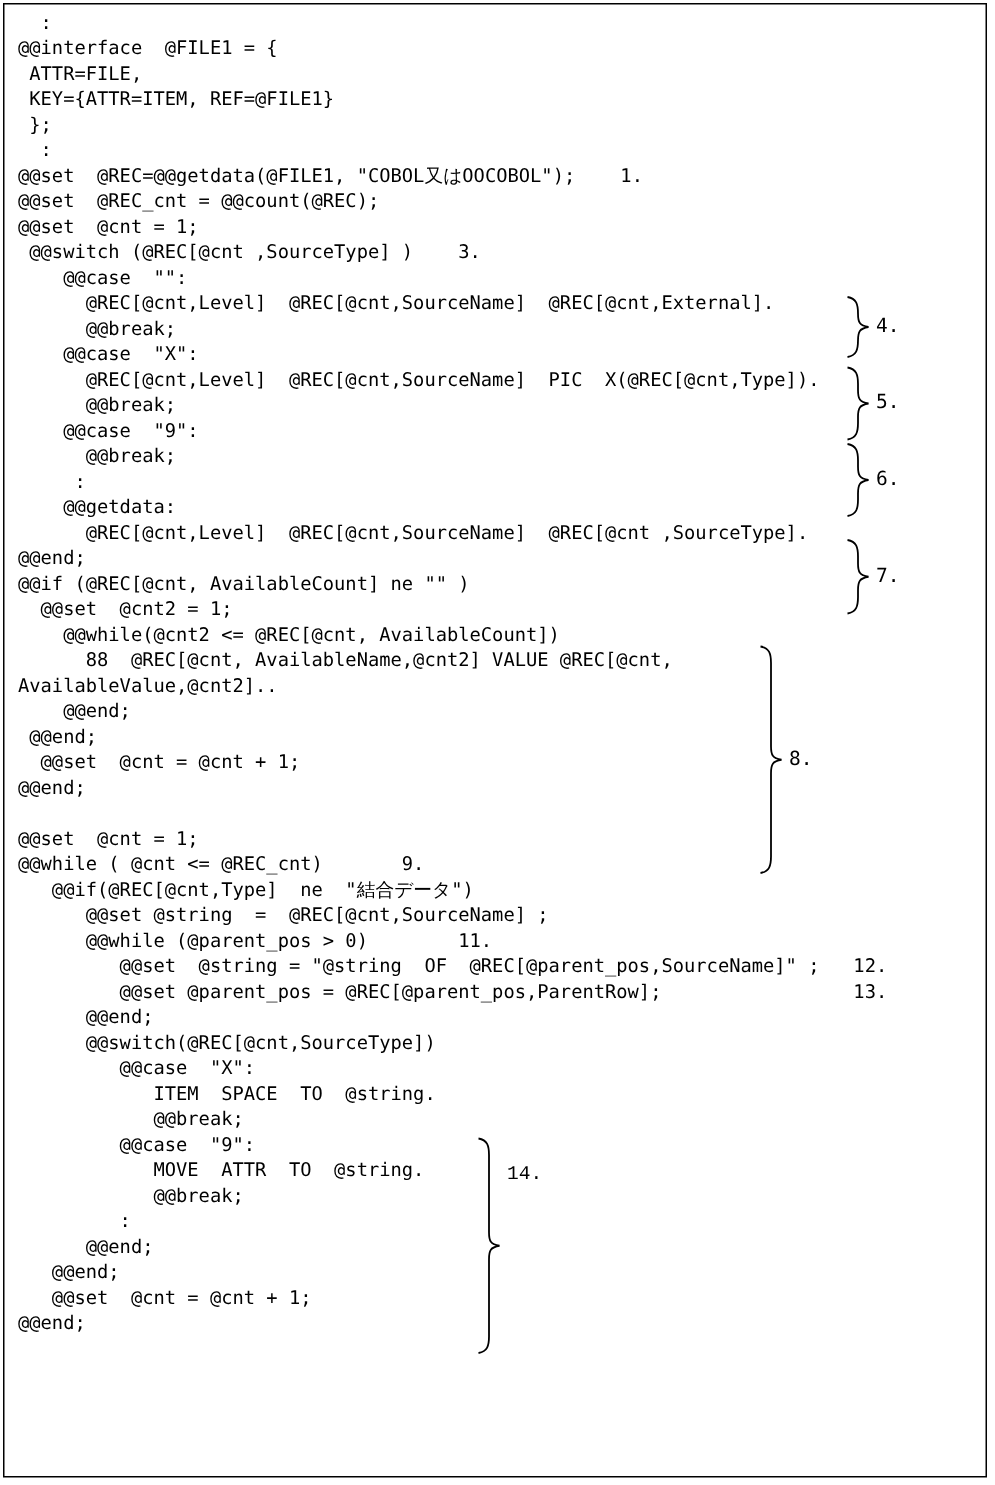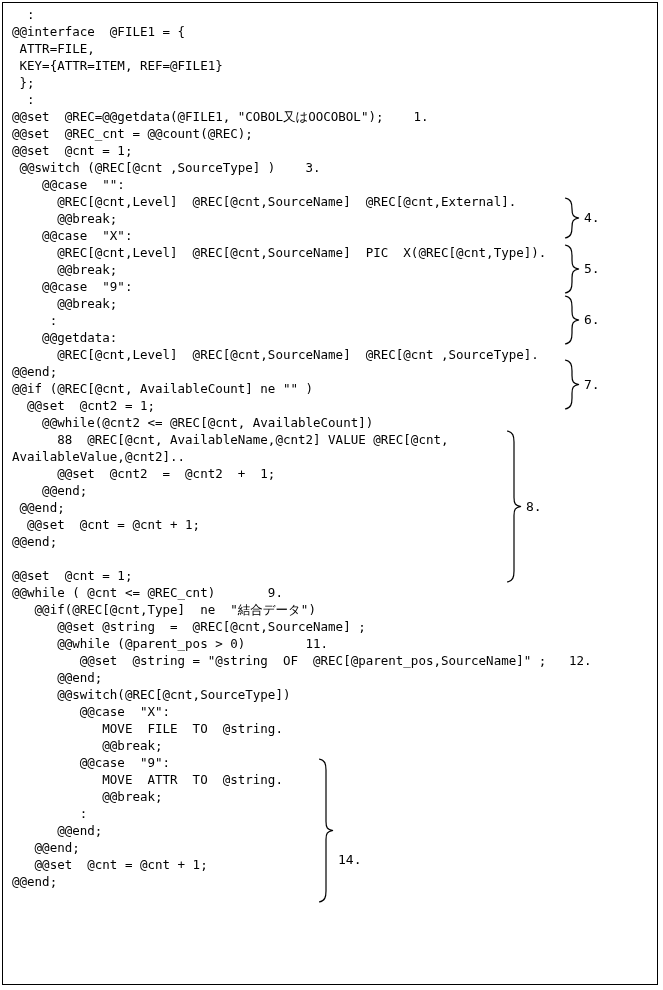--- a/index.html
+++ b/index.html
@@ -72,36 +72,36 @@
       <div class="code-line">      @@break;</div>
       <div class="code-line">     :</div>
       <div class="code-line">    @@getdata:</div>
       <div class="code-line">      @REC[@cnt,Level]  @REC[@cnt,SourceName]  @REC[@cnt ,SourceType].</div>
       <div class="code-line">@@end;</div>
       <div class="code-line">@@if (@REC[@cnt, AvailableCount] ne "" )</div>
       <div class="code-line">  @@set  @cnt2 = 1;</div>
       <div class="code-line">    @@while(@cnt2 &lt;= @REC[@cnt, AvailableCount])</div>
       <div class="code-line">      88  @REC[@cnt, AvailableName,@cnt2] VALUE @REC[@cnt,</div>
       <div class="code-line">AvailableValue,@cnt2]..</div>
-      <div class="code-line">      @@set  @cnt2  =  @cnt2  +  1;</div>
       <div class="code-line">    @@end;</div>
       <div class="code-line"> @@end;</div>
       <div class="code-line">  @@set  @cnt = @cnt + 1;</div>
       <div class="code-line">@@end;</div>
       <div class="code-line"> </div>
       <div class="code-line">@@set  @cnt = 1;</div>
       <div class="code-line">@@while ( @cnt &lt;= @REC_cnt)       9.</div>
       <div class="code-line">   @@if(@REC[@cnt,Type]  ne  "結合データ")</div>
       <div class="code-line">      @@set @string  =  @REC[@cnt,SourceName] ;</div>
       <div class="code-line">      @@while (@parent_pos &gt; 0)        11.</div>
       <div class="code-line">         @@set  @string = "@string  OF  @REC[@parent_pos,SourceName]" ;   12.</div>
+      <div class="code-line">         @@set @parent_pos = @REC[@parent_pos,ParentRow];                 13.</div>
       <div class="code-line">      @@end;</div>
       <div class="code-line">      @@switch(@REC[@cnt,SourceType])</div>
       <div class="code-line">         @@case  "X":</div>
-      <div class="code-line">            MOVE  FILE  TO  @string.</div>
+      <div class="code-line">            ITEM  SPACE  TO  @string.</div>
       <div class="code-line">            @@break;</div>
       <div class="code-line">         @@case  "9":</div>
       <div class="code-line">            MOVE  ATTR  TO  @string.</div>
       <div class="code-line">            @@break;</div>
       <div class="code-line">         :</div>
       <div class="code-line">      @@end;</div>
       <div class="code-line">   @@end;</div>
       <div class="code-line">   @@set  @cnt = @cnt + 1;</div>
       <div class="code-line">@@end;</div>
     </div>
@@ -122,15 +122,15 @@
         <path d="M 3,1 C 9,2 10,6 10,12 L 10,16.5 C 10,22.5 11,24.5 17,25.5 C 11,26.5 10,28.5 10,34.5 L 10,39 C 10,45 9,49 3,50" fill="none" stroke="#000000" stroke-width="1.2"></path>
       </svg>
       <div class="brace-label" style="left: 584px; top: 376.5px;">7.</div>
       <svg class="brace-svg" width="20" height="153" style="left: 504px; top: 430px;">
         <path d="M 3,1 C 9,2 10,6 10,12 L 10,67.5 C 10,73.5 11,75.5 17,76.5 C 11,77.5 10,79.5 10,85.5 L 10,141 C 10,147 9,151 3,152" fill="none" stroke="#000000" stroke-width="1.2"></path>
       </svg>
       <div class="brace-label" style="left: 526px; top: 498.5px;">8.</div>
       <svg class="brace-svg" width="20" height="145" style="left: 316px; top: 758px;">
         <path d="M 3,1 C 9,2 10,6 10,12 L 10,63.5 C 10,69.5 11,71.5 17,72.5 C 11,73.5 10,75.5 10,81.5 L 10,133 C 10,139 9,143 3,144" fill="none" stroke="#000000" stroke-width="1.2"></path>
       </svg>
-      <div class="brace-label" style="left: 338px; top: 852px;">14.</div>
+      <div class="brace-label" style="left: 338px; top: 775px; font-family: Liberation Mono, monospace;">14.</div>
     </div>
 </div>
 
 </body></html>

